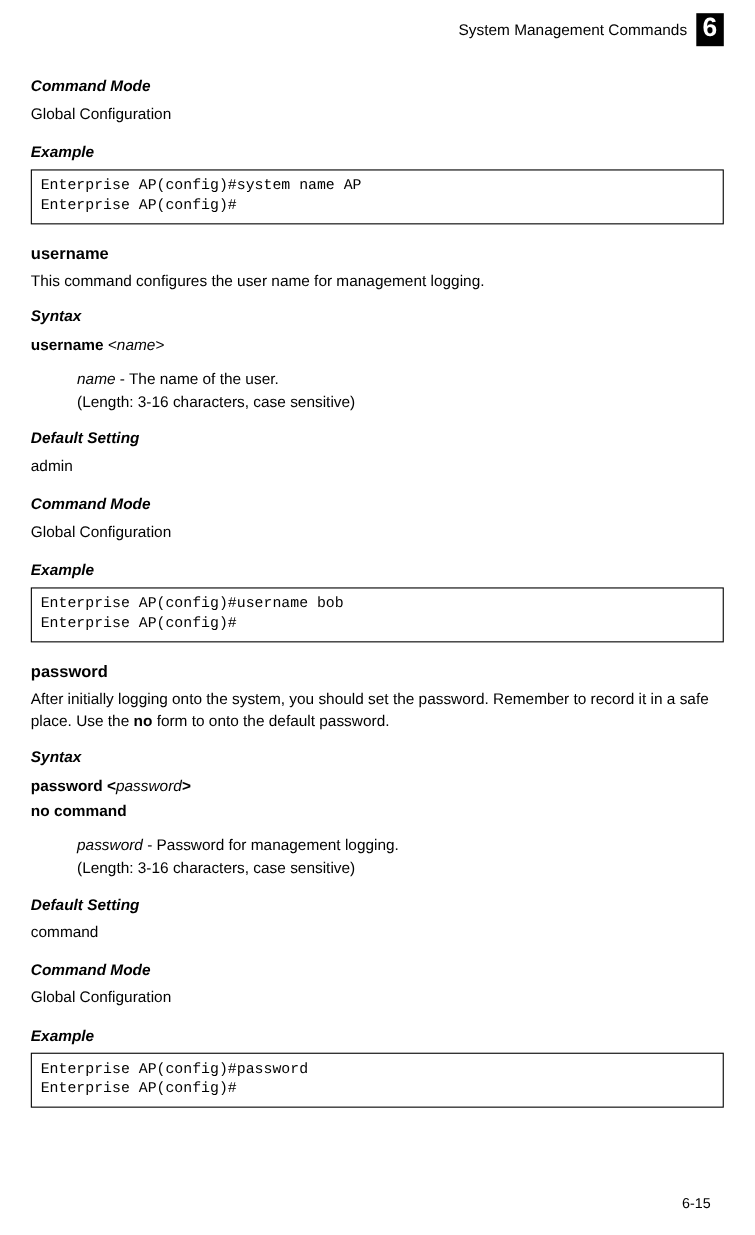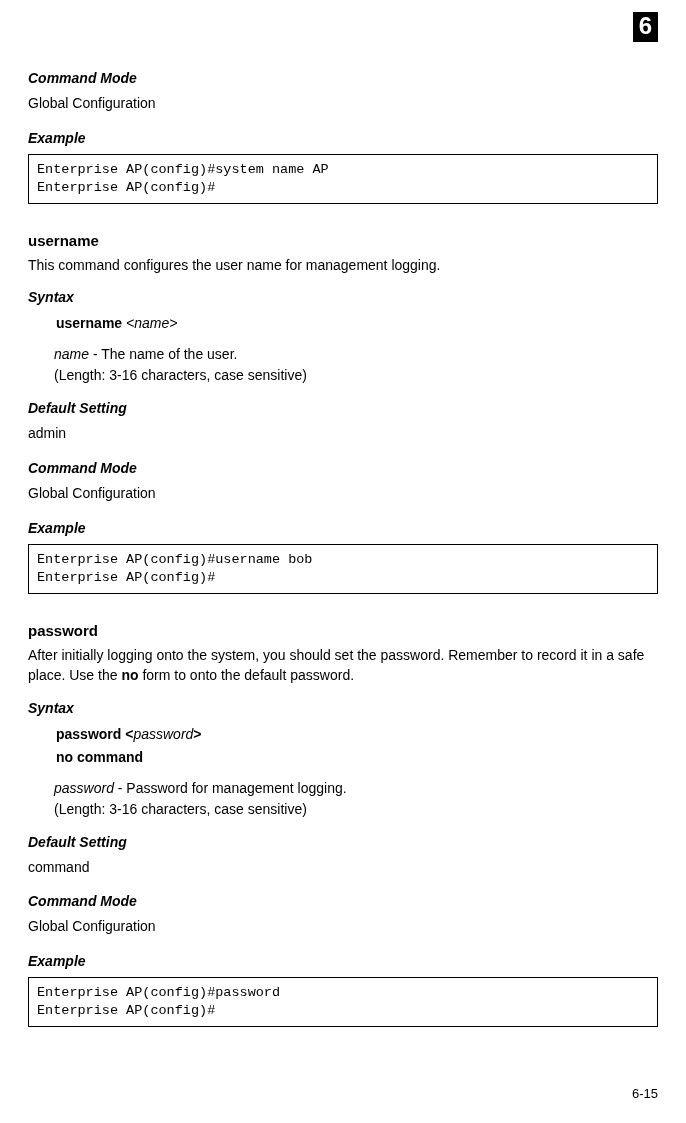--- a/index.html
+++ b/index.html
@@ -40,32 +40,32 @@
       font-size: 14px;
       margin-bottom: 8px;
       font-style: italic;
     }
     .indent {
       margin-bottom: 16px;
       font-size: 14px;
       line-height: 1.4;
     }
     .indent2 {
-      margin-left: 26px;
+      margin-left: 42px;
       margin-bottom: 14px;
       font-size: 14px;
       line-height: 1.5;
     }
     .code-box {
       border: 1px solid #000;
       padding: 6px 8px;
       font-family: "Courier New", monospace;
       font-size: 13.5px;
       line-height: 1.35;
-      margin-bottom: 28px;
+      margin-bottom: 18px;
       white-space: pre;
     }
     .cmd-heading {
       font-weight: bold;
       font-size: 15px;
       margin-bottom: 6px;
     }
     .desc {
       font-size: 14px;
       line-height: 1.45;
@@ -73,34 +73,34 @@
     }
     .italic {
       font-style: italic;
     }
     .bold {
       font-weight: bold;
     }
     .page-num {
       position: absolute;
       bottom: 22px;
-      right: 28px;
+      right: 40px;
       font-size: 13px;
     }
     .syntax-line {
-      margin-left: 28px;
       font-size: 14px;
       line-height: 1.5;
       margin-bottom: 10px;
     }
   </style>
 </head>
 <body>
 
 <div class="header-row">
+  <span class="header-title">System Management Commands</span>
   <span class="chapter-badge">6</span>
 </div>
 
 <div class="section-bold">Command Mode</div>
 <div class="indent">Global Configuration</div>
 
 <div class="section-bold">Example</div>
 <div class="code-box">Enterprise AP(config)#system name AP
 Enterprise AP(config)#</div>
 

